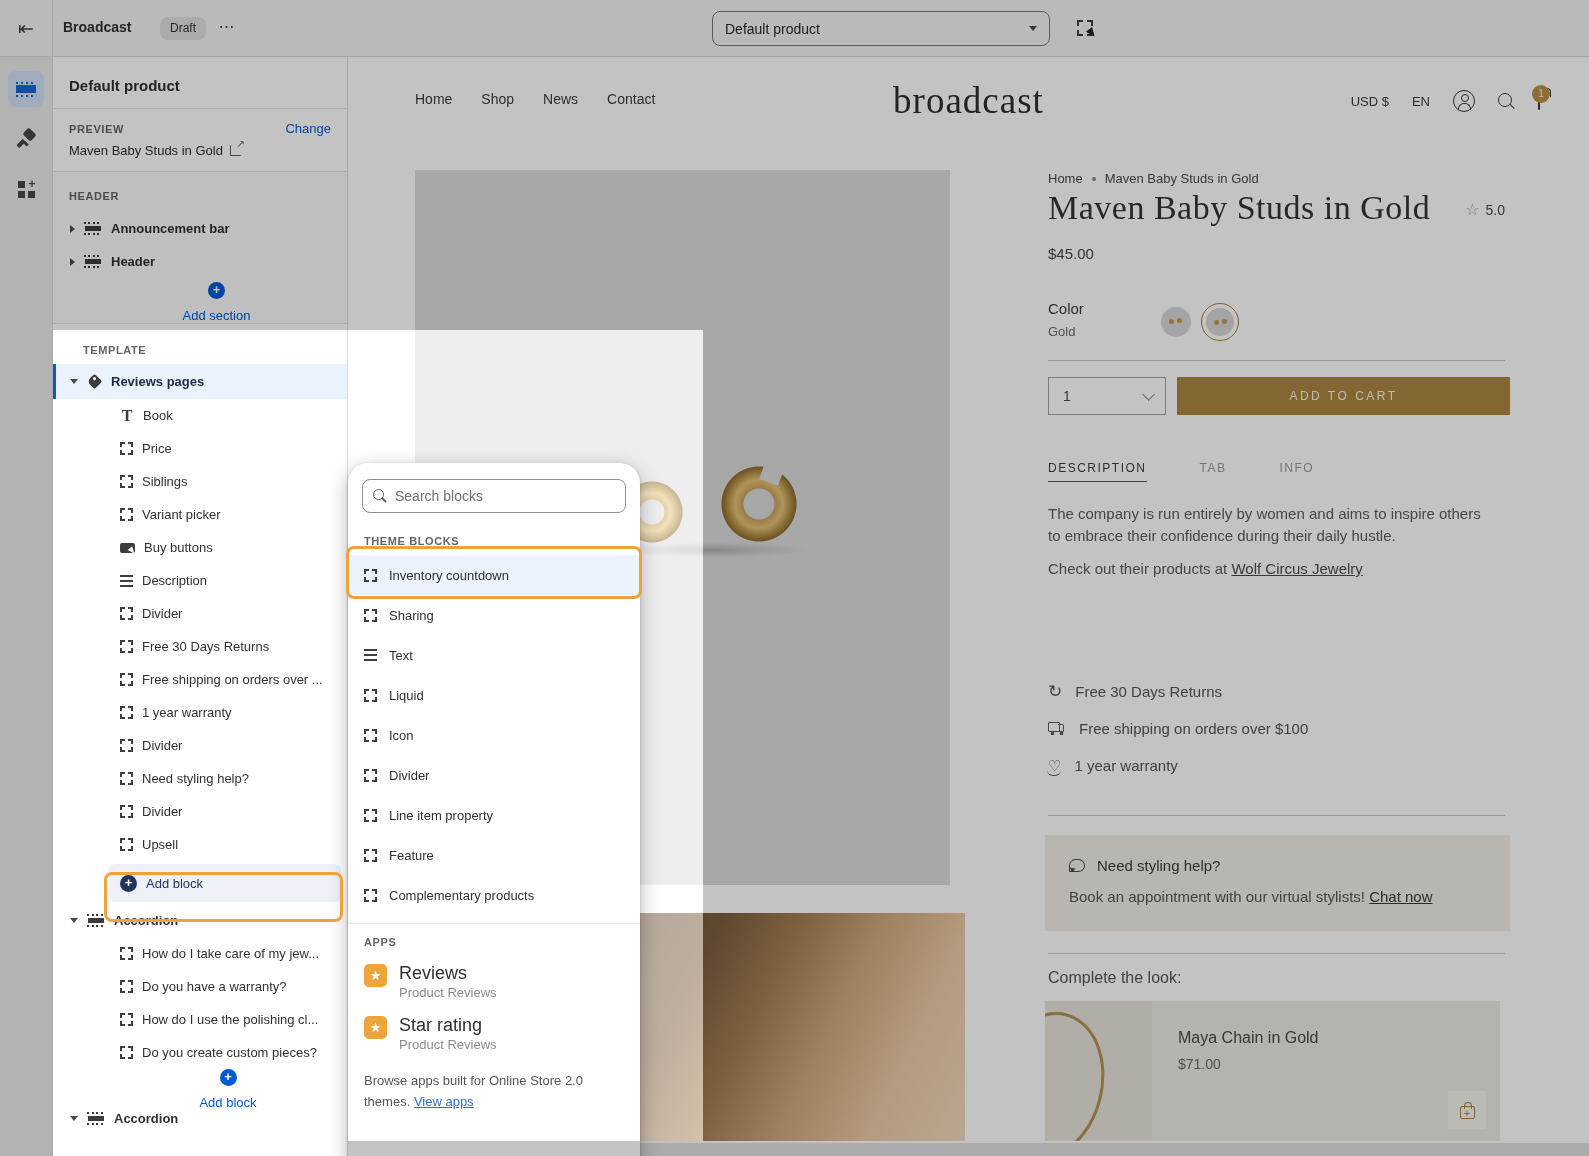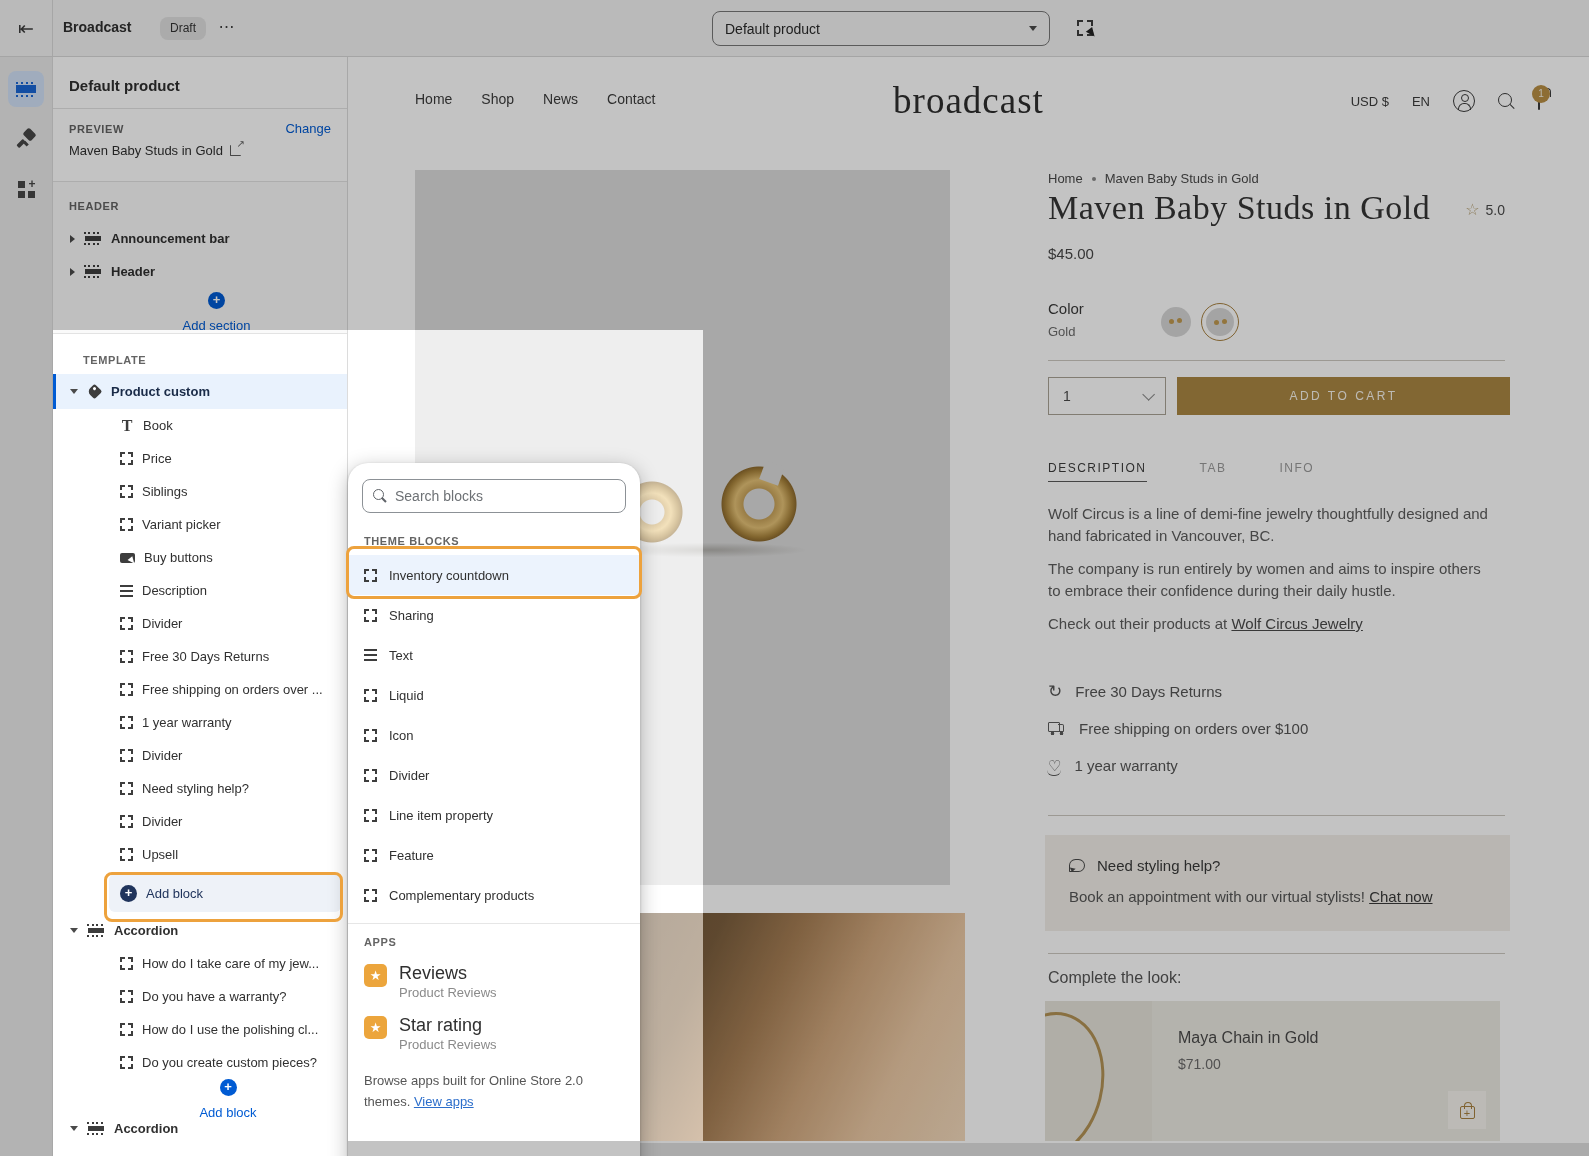--- a/index.html
+++ b/index.html
@@ -36,21 +36,21 @@
   .act-apps{width:17px;height:17px;position:relative;background:
      linear-gradient(#474747,#474747) 0 0/7px 7px no-repeat,
      linear-gradient(#474747,#474747) 0 100%/7px 7px no-repeat,
      linear-gradient(#474747,#474747) 100% 100%/7px 7px no-repeat;}
   .act-apps::after{content:"+";position:absolute;top:-4px;right:-1px;font-size:12px;font-weight:700;color:#474747;}
 
   
   .panel{position:absolute;left:53px;top:57px;width:295px;height:1099px;background:#fff;border-right:1px solid #dcdcdc;z-index:2;}
   .panel-head{padding:20px 16px 14px;border-bottom:1px solid var(--line);}
   .panel-head h1{font-size:15px;font-weight:700;color:var(--ink);}
-  .prev-block{padding:12px 16px 23px;border-bottom:1px solid var(--line);}
+  .prev-block{padding:12px 16px 13px;border-bottom:1px solid var(--line);}
   .prev-row{display:flex;align-items:center;justify-content:space-between;}
   .mini-label{font-size:11px;font-weight:700;letter-spacing:.6px;color:var(--muted);}
   .link{color:var(--blue);font-size:13px;cursor:pointer;}
   .prev-page{margin-top:7px;font-size:13px;color:var(--ink);display:flex;align-items:center;gap:7px;}
   .ic-external{width:11px;height:11px;position:relative;border:1.4px solid #5c5c5c;border-top:none;border-right:none;border-radius:1px;}
   .ic-external::after{content:"↗";position:absolute;right:-4px;top:-7px;font-size:10px;color:#5c5c5c;}
   .group{background:#fafafa;border-bottom:1px solid var(--line);padding:10px 0 12px;height:152px;}
   .group .mini-label{display:block;padding:8px 16px 10px;}
   .row{display:flex;align-items:center;height:33px;font-size:13px;color:var(--ink);gap:9px;text-align:center;}
   .row.section{padding-left:17px;font-weight:700;}
@@ -258,21 +258,20 @@
       </div>
       <div class="atc">ADD TO CART</div>
 
       <div class="tabs">
         <span class="tab active">DESCRIPTION</span>
         <span class="tab">TAB</span>
         <span class="tab">INFO</span>
       </div>
 
       <div class="paras">
-        <p>Wolf Circus is a line of demi-fine jewelry thoughtfully designed and hand fabricated in Vancouver, BC.</p>
         <p>The company is run entirely by women and aims to inspire others to embrace their confidence during their daily hustle.</p>
         <p><span>Check out their products at </span><a>Wolf Circus Jewelry</a></p>
       </div>
 
       <div class="perk pk1">
         <span class="ic-refresh">↻</span>
         <span>Free 30 Days Returns</span>
       </div>
       <div class="perk pk2">
         <span class="ic-truck"></span>
@@ -370,21 +369,21 @@
         <span class="plus-circle"></span>
         <span>Add section</span>
       </div>
     </div>
 
     <div class="tmpl">
       <span class="mini-label">TEMPLATE</span>
       <div class="pp-row">
         <span class="caret-d"></span>
         <span class="ic-tag"></span>
-        <span>Product custom</span>
+        <span>Reviews pages</span>
       </div>
 
       <div class="row child">
           <span class="ic-title"></span>
           <span>Book</span>
         </div>
       <div class="row child">
           <span class="ic-corners"></span>
           <span>Price</span>
         </div>

